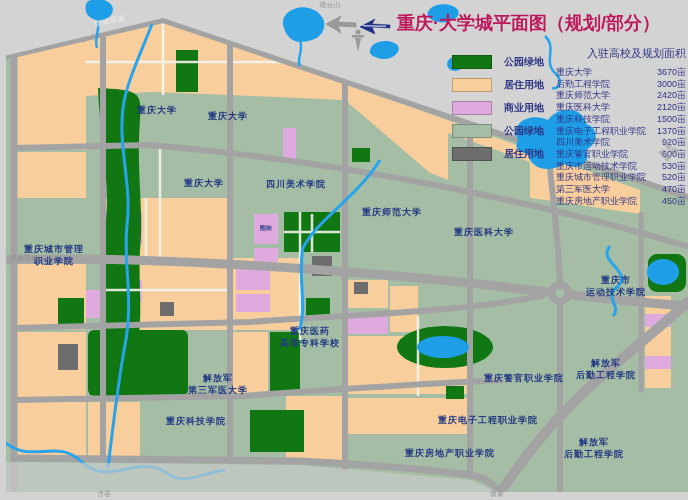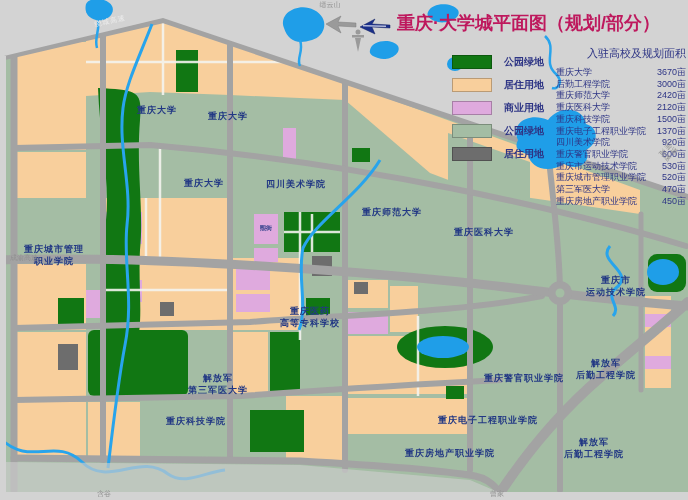--- a/index.html
+++ b/index.html
@@ -277,21 +277,21 @@
 
       <span class="map-label" style="position: absolute; left: 392px; top: 212px;">重庆师范大学</span>
 
       <span class="map-label" style="position: absolute; left: 484px; top: 232px;">重庆医科大学</span>
 
       <span class="map-label" style="position: absolute; left: 54px; top: 231px; margin-top: 24px;">重庆城市管理
 职业学院</span>
 
       <span class="map-label tiny" style="position: absolute; left: 266px; top: 228px;">熙街</span>
 
-      <span class="map-label" style="position: absolute; left: 310px; top: 317px;">重庆医药
+      <span class="map-label" style="position: absolute; left: 310px; top: 337px;">重庆医药
 高等专科学校</span>
 
       <span class="map-label" style="position: absolute; left: 218px; top: 384px;">解放军
 第三军医大学</span>
 
       <span class="map-label" style="position: absolute; left: 196px; top: 421px;">重庆科技学院</span>
 
       <span class="map-label" style="position: absolute; left: 450px; top: 453px;">重庆房地产职业学院</span>
 
       <span class="map-label" style="position: absolute; left: 488px; top: 420px;">重庆电子工程职业学院</span>

